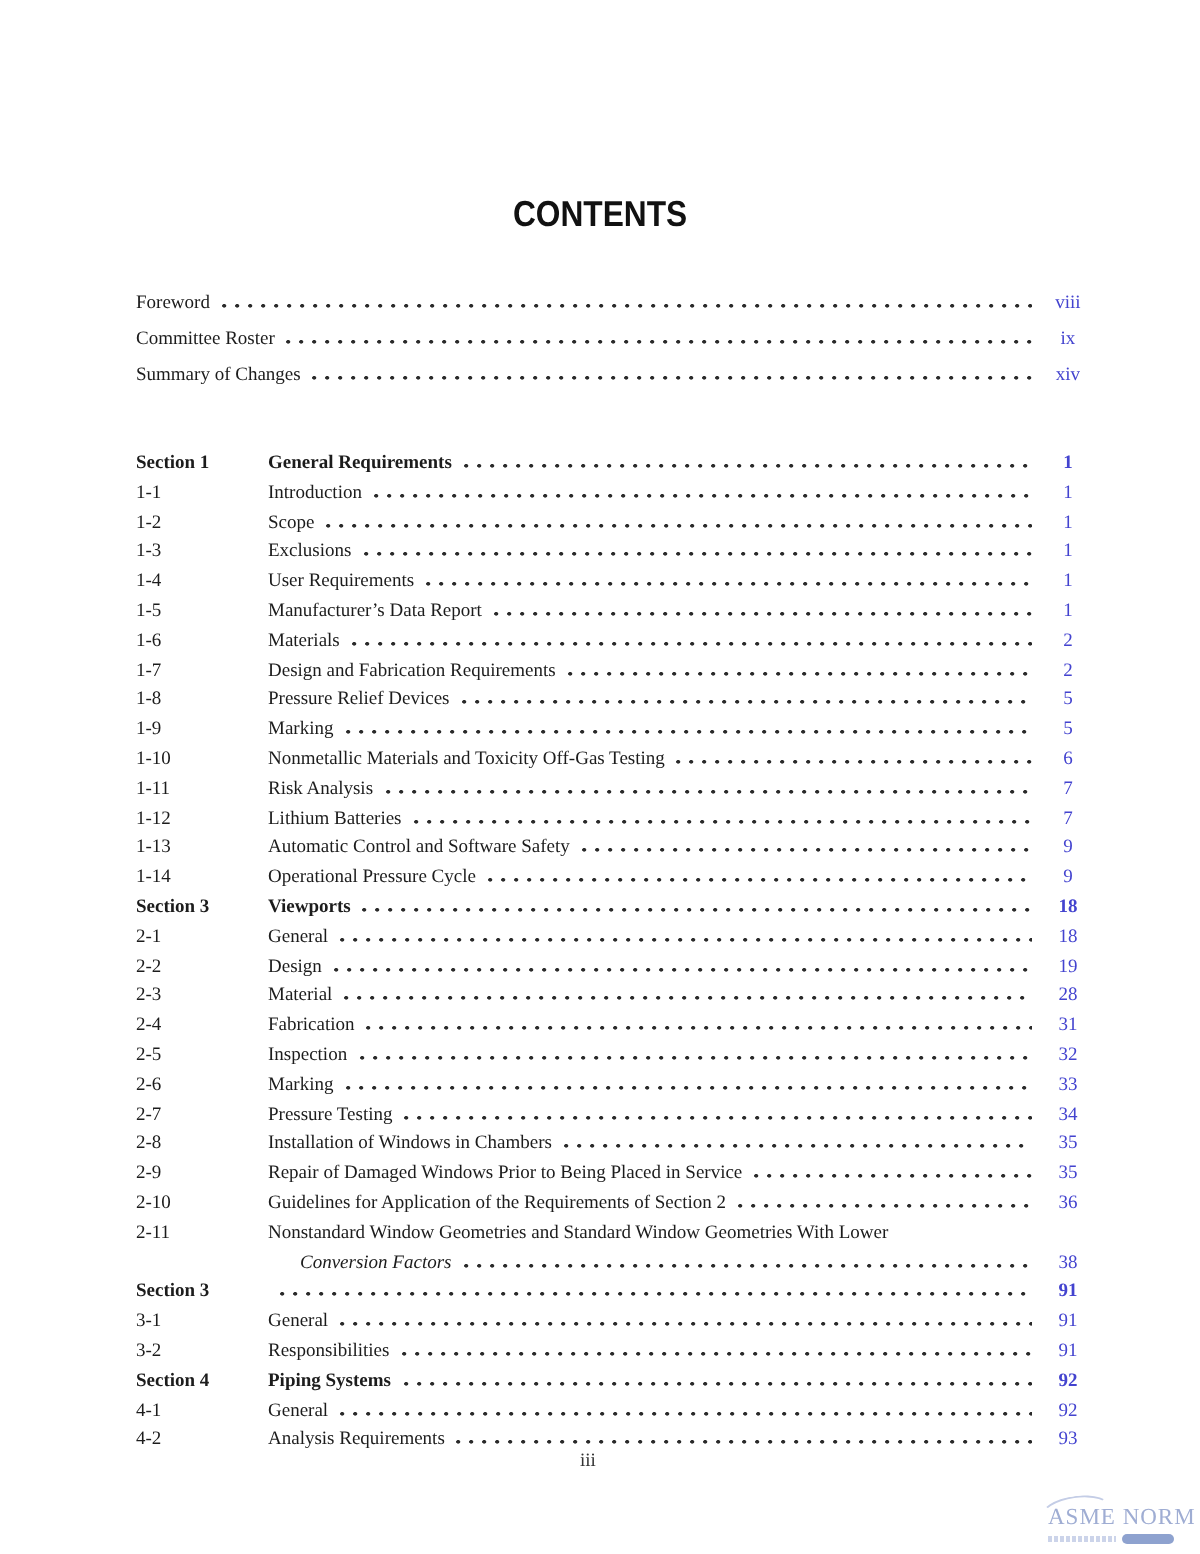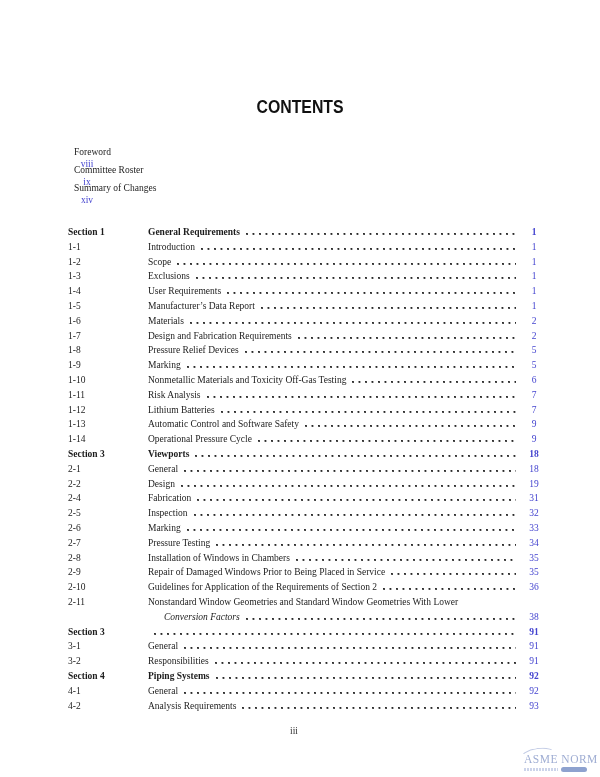--- a/index.html
+++ b/index.html
@@ -32,24 +32,24 @@
   }
   .front-matter { position: absolute; top: 146px; left: 0; right: 0; }
   .sections     { position: absolute; top: 226px; left: 0; right: 0; }
 
   .row {
     display: flex;
     align-items: baseline;
     font-size: 9.5px;
     line-height: 12px;
   }
-  .fm-row  { height: 18px; flex-direction: column; }
+  .fm-row  { height: 18px; }
   .sec-row { height: 14.8px; }
 
-  .num { flex: none; width: 80px; white-space: nowrap; }
+  .num { flex: none; width: 66px; white-space: nowrap; }
   .ttl { flex: none; white-space: nowrap; }
   .ttl-cont { flex: none; white-space: nowrap; padding-left: 16px; font-style: italic; }
   .bold { font-weight: bold; }
 
   .dots {
     flex: 1 1 auto;
     height: 2px;
     margin: 0 5px 0 6px;
     background-image: radial-gradient(circle at 1.1px 1.1px, #2a2a2a 0.85px, rgba(0,0,0,0) 1.25px);
     background-size: 6.5px 2.4px;
@@ -245,20 +245,26 @@
         <span class="dots"></span>
         <span class="pg">18</span>
       </div>
       <div class="row sec-row">
         <span class="num">2-2</span>
         <span class="ttl">Design</span>
         <span class="dots"></span>
         <span class="pg">19</span>
       </div>
       <div class="row sec-row">
+        <span class="num">2-3</span>
+        <span class="ttl">Material</span>
+        <span class="dots"></span>
+        <span class="pg">28</span>
+      </div>
+      <div class="row sec-row">
         <span class="num">2-4</span>
         <span class="ttl">Fabrication</span>
         <span class="dots"></span>
         <span class="pg">31</span>
       </div>
       <div class="row sec-row">
         <span class="num">2-5</span>
         <span class="ttl">Inspection</span>
         <span class="dots"></span>
         <span class="pg">32</span>

